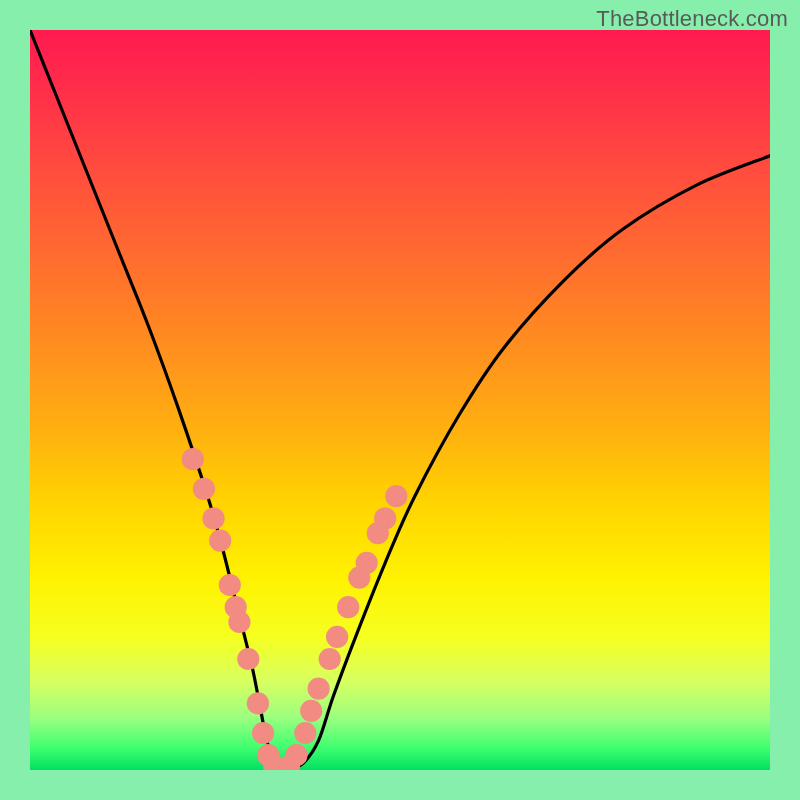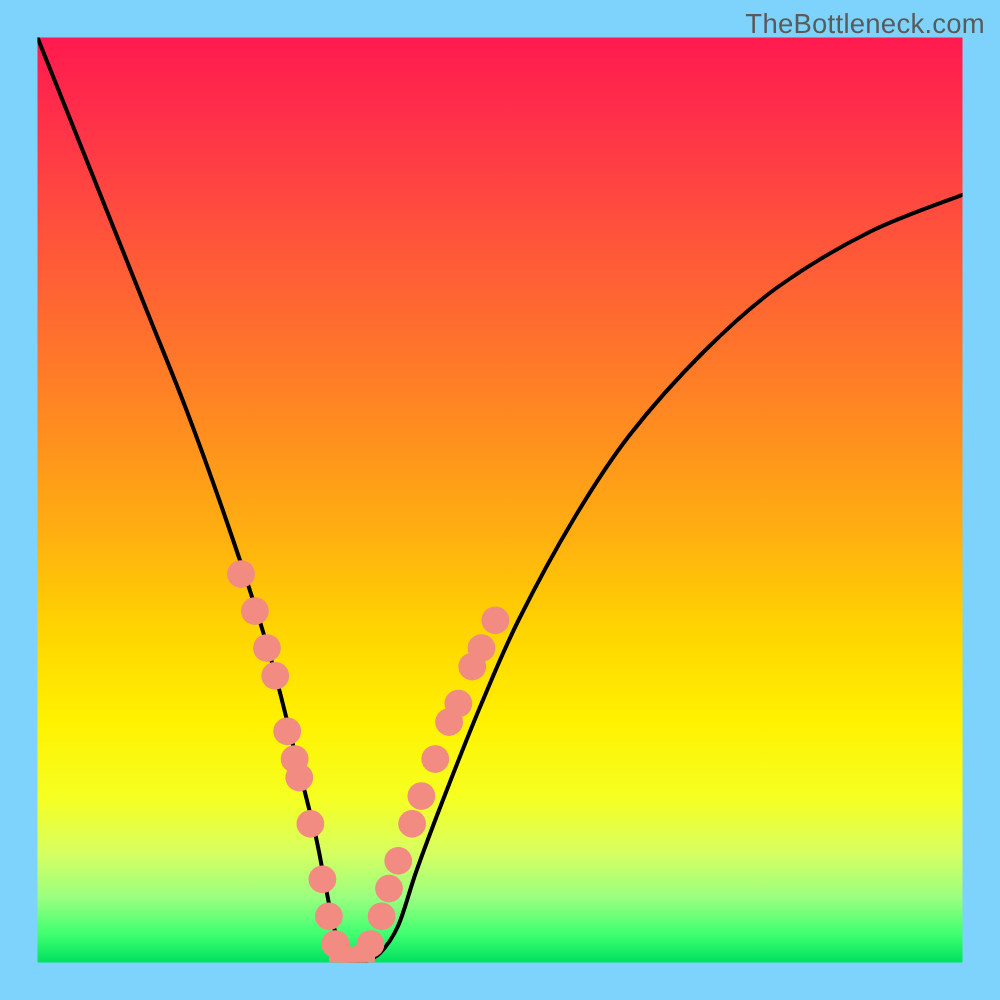--- a/index.html
+++ b/index.html
@@ -1,21 +1,21 @@
 <!DOCTYPE html>
 <html><head>
 <meta charset="utf-8">
 <style>
   * { margin: 0; padding: 0; box-sizing: border-box; }
   html, body { width: 800px; height: 800px; overflow: hidden; background: #000; }
   .frame {
     position: absolute;
     left: 0; top: 0;
     width: 800px; height: 800px;
-    background: #7dd3fc;
+    background: #86efac;
   }
   .plot {
     position: absolute;
     left: 30px; top: 30px;
     width: 740px; height: 740px;
     background: linear-gradient(to bottom,
       #ff1a4f 0%,
       #ff2e4a 8%,
       #ff4a3f 18%,
       #ff6a30 30%,

